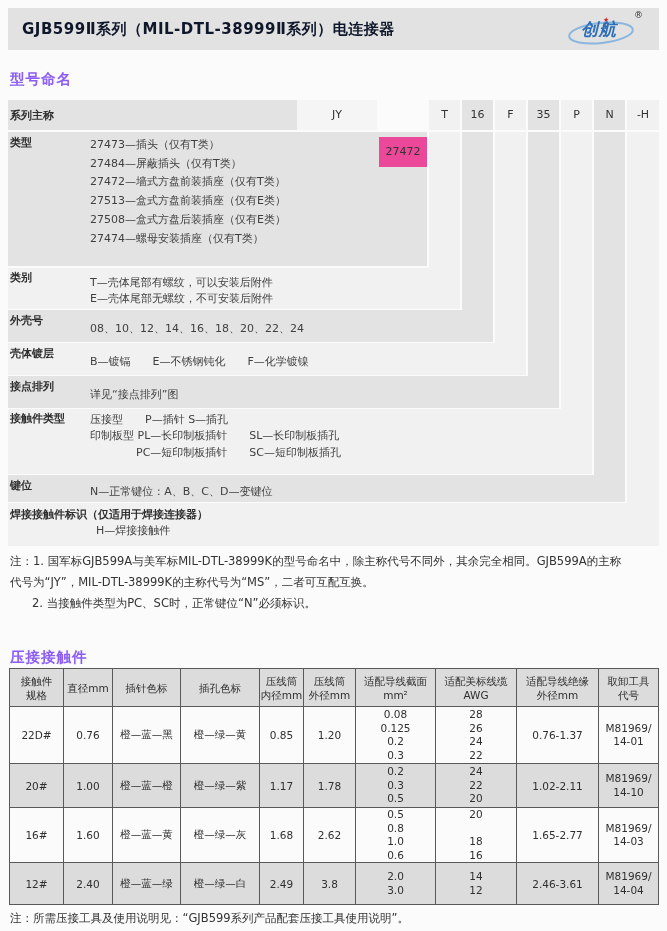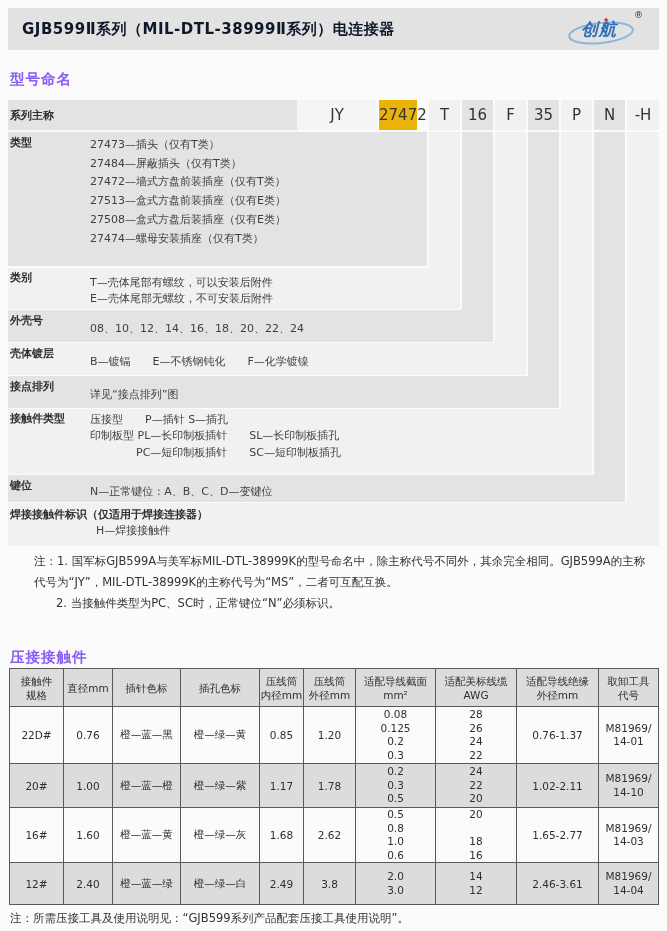--- a/index.html
+++ b/index.html
@@ -11,27 +11,27 @@
   .logo{position:absolute;right:10px;top:2px;width:86px;height:40px;}
   .logo svg{position:absolute;left:0;top:0;}
   .logo-text{position:absolute;left:18px;top:8px;font-size:17px;font-weight:bold;font-style:italic;color:#2e6fb7;letter-spacing:1px;}
   .logo-reg{position:absolute;right:6px;top:0px;font-size:9px;color:#333;}
   .logo-star{position:absolute;left:40px;top:6px;font-size:7px;color:#cc2222;}
   
   .sec-title{position:absolute;left:10px;font-size:14.5px;font-weight:bold;color:#8b5cf6;letter-spacing:1px;}
   
   .stair{position:absolute;left:8px;top:100px;width:651px;height:446px;}
   .band,.stripe,.cell{position:absolute;}
-  .code{position:absolute;top:0;height:30px;line-height:30px;text-align:center;font-size:15px;color:#333;}
+  .code{position:absolute;top:0;height:30px;line-height:30px;text-align:center;font-size:11px;color:#333;}
   .rowlabel{position:absolute;font-weight:bold;font-size:11px;color:#2f2f2f;left:2px;}
   .rowcontent{position:absolute;font-size:11px;color:#3f3f3f;}
   .rowcontent div{white-space:nowrap;}
   
   .notes{position:absolute;left:10px;top:551px;width:650px;font-size:11.5px;color:#333;}
-  .notes div{line-height:21px;white-space:nowrap;margin-left:24px;}
+  .notes div{line-height:21px;white-space:nowrap;}
   .notes .indent{padding-left:22px;}
   
   table.crimp{position:absolute;left:9px;top:668px;width:649px;border-collapse:collapse;table-layout:fixed;font-size:10.5px;color:#2f2f2f;}
   table.crimp th,table.crimp td{border:1px solid #595959;text-align:center;vertical-align:middle;padding:0;font-weight:normal;}
   table.crimp thead th{background:#dcdcdc;}
   table.crimp tr.alt td{background:#dcdcdc;}
   .ln{line-height:13.5px;min-height:13.5px;}
   .hln{line-height:14px;min-height:14px;}
   .bottom-note{position:absolute;left:10px;top:911px;font-size:11.5px;color:#333;white-space:nowrap;}
 </style>
@@ -68,21 +68,21 @@
 
     <div class="stripe" style="left:421px;top:32px;width:31px;height:136px;background:#f1f1f1;"></div>
     <div class="stripe" style="left:454px;top:32px;width:31px;height:178px;background:#e3e3e3;"></div>
     <div class="stripe" style="left:487px;top:32px;width:31px;height:211px;background:#f1f1f1;"></div>
     <div class="stripe" style="left:520px;top:32px;width:31px;height:244px;background:#e3e3e3;"></div>
     <div class="stripe" style="left:553px;top:32px;width:31px;height:277px;background:#f1f1f1;"></div>
     <div class="stripe" style="left:586px;top:32px;width:31px;height:343px;background:#e3e3e3;"></div>
     <div class="stripe" style="left:619px;top:32px;width:32px;height:371px;background:#f1f1f1;"></div>
 
     <div class="code" style="left:289px;width:80px;background:#f5f5f5;">JY</div>
-    <div class="code" style="left:371px;width:38px;background:#eab308;">27472</div>
+    <div class="code" style="left:371px;width:48px;background:#ec4899;margin-top:37px;">27472</div>
     <div class="code" style="left:421px;width:31px;background:#f1f1f1;">T</div>
     <div class="code" style="left:454px;width:31px;background:#e3e3e3;">16</div>
     <div class="code" style="left:487px;width:31px;background:#f1f1f1;">F</div>
     <div class="code" style="left:520px;width:31px;background:#e3e3e3;">35</div>
     <div class="code" style="left:553px;width:31px;background:#f1f1f1;">P</div>
     <div class="code" style="left:586px;width:31px;background:#e3e3e3;">N</div>
     <div class="code" style="left:619px;width:32px;background:#f1f1f1;">-H</div>
 
     <div class="rowlabel" style="top:8px;">系列主称</div>
 

